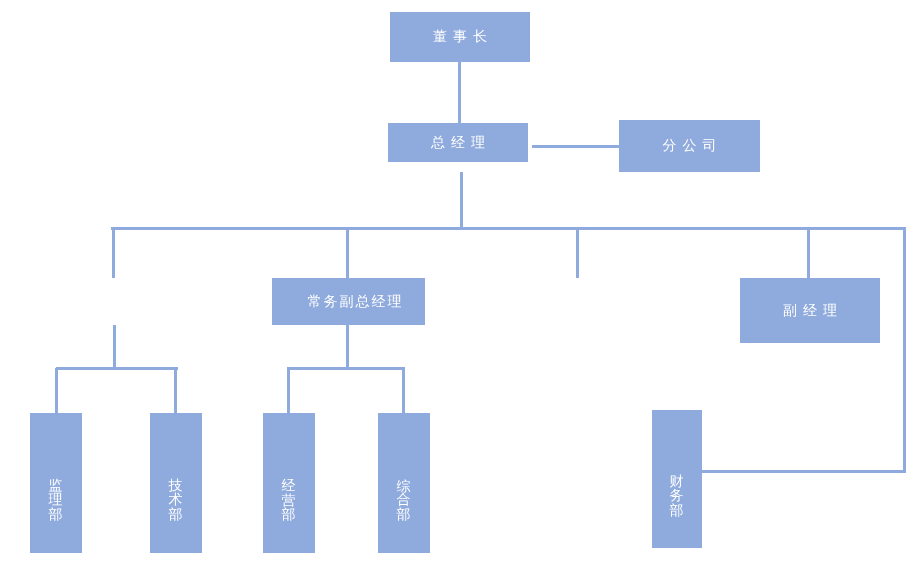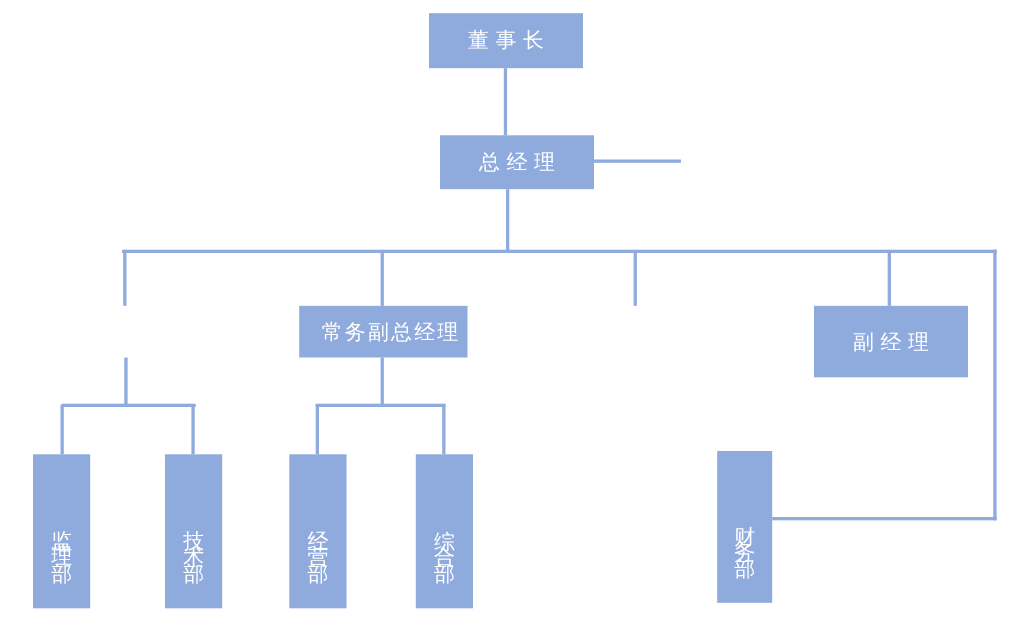--- a/index.html
+++ b/index.html
@@ -21,21 +21,21 @@
     background: var(--bg-color);
     overflow: hidden;
   }
   .node {
     position: absolute;
     background: var(--box-fill);
     color: var(--text-color);
     display: flex;
     align-items: center;
     justify-content: center;
-    font-size: 19px;
+    font-size: 14px;
     box-sizing: border-box;
     white-space: pre;
   }
   .node.h {
     letter-spacing: 6px;
     padding-left: 6px; 
   }
   .node.v {
     writing-mode: vertical-rl;
     text-orientation: upright;
@@ -67,21 +67,22 @@
   <div class="edge" style="left:56px;  top:367px; width:122px; height:3px"></div>
   <div class="edge" style="left:55px;  top:368px; width:3px;   height:45px"></div>
   <div class="edge" style="left:174px; top:368px; width:3px;   height:45px"></div>
 
   <div class="edge" style="left:346px; top:325px; width:3px;   height:44px"></div>
   <div class="edge" style="left:287px; top:367px; width:118px; height:3px"></div>
   <div class="edge" style="left:287px; top:368px; width:3px;   height:45px"></div>
   <div class="edge" style="left:402px; top:368px; width:3px;   height:45px"></div>
 
   <div class="node h" style="left:390px; top:12px;  width:140px; height:50px">董事长</div>
-  <div class="node h" style="left:400px; top:123px; width:140px; height:49px">总经理</div>
+  <div class="node h" style="left:388px; top:123px; width:140px; height:39px">总经理</div>
+  <div class="node h" style="left:619px; top:120px; width:141px; height:52px">分公司</div>
 
   <div class="node h" style="left:272px; top:278px; width:153px; height:47px; letter-spacing:2px; padding-left:14px">常务副总经理</div>
   <div class="node h" style="left:740px; top:278px; width:140px; height:65px">副经理</div>
 
   <div class="node v" style="left:30px;  top:413px; width:52px; height:140px">监理部</div>
   <div class="node v" style="left:150px; top:413px; width:52px; height:140px">技术部</div>
   <div class="node v" style="left:263px; top:413px; width:52px; height:140px">经营部</div>
   <div class="node v" style="left:378px; top:413px; width:52px; height:140px">综合部</div>
   <div class="node v" style="left:652px; top:410px; width:50px; height:138px">财务部</div>
 

